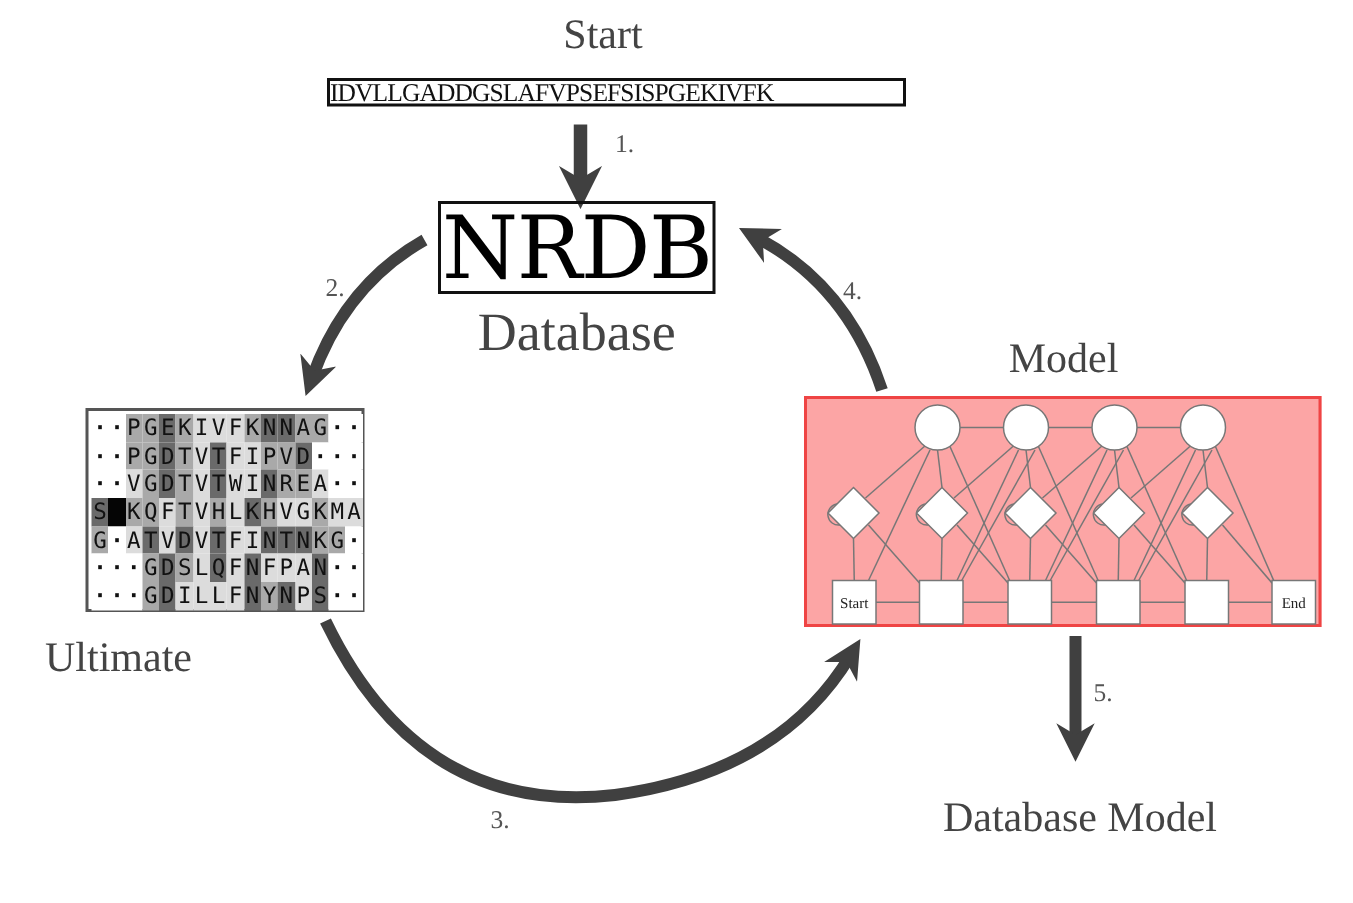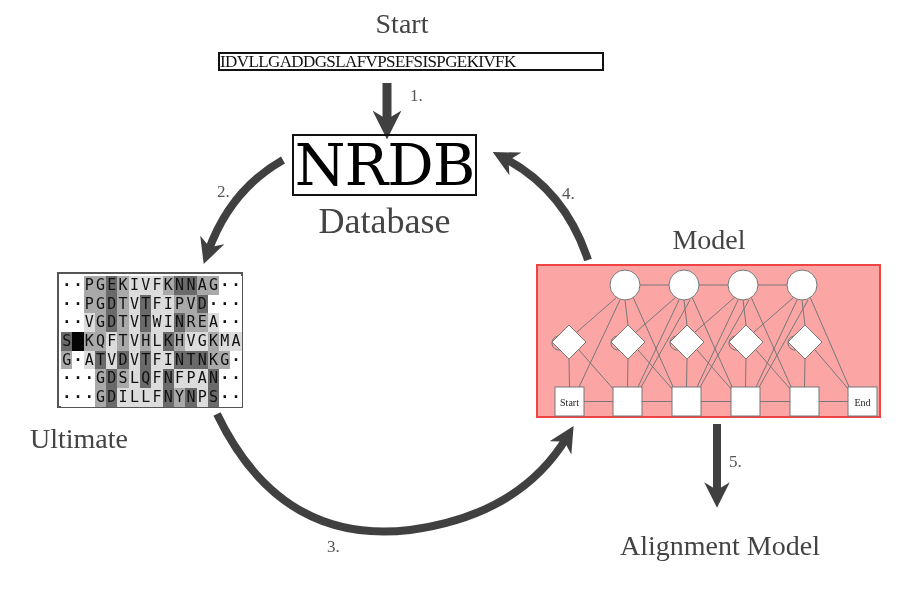--- a/index.html
+++ b/index.html
@@ -233,13 +233,13 @@
       <rect x="134" y="121" width="29" height="29" fill="#fff" stroke="#777" stroke-width="1"></rect>
       <rect x="193" y="121" width="29" height="29" fill="#fff" stroke="#777" stroke-width="1"></rect>
       <rect x="252" y="121" width="29" height="29" fill="#fff" stroke="#777" stroke-width="1"></rect>
       <rect x="17" y="121" width="29" height="29" fill="#fff" stroke="#777" stroke-width="1"></rect>
       <rect x="310" y="121" width="29" height="29" fill="#fff" stroke="#777" stroke-width="1"></rect>
       <text x="31.5" y="139.5" text-anchor="middle" font-size="10" font-family="Liberation Serif, serif" fill="#222">Start</text>
       <text x="324.5" y="139.5" text-anchor="middle" font-size="10" font-family="Liberation Serif, serif" fill="#222">End</text>
     </svg>
 </div>
 
-<div id="ult-label" class="abs label">Alignment Model</div>
+<div id="ult-label" class="abs label">Database Model</div>
 
 </body></html>

